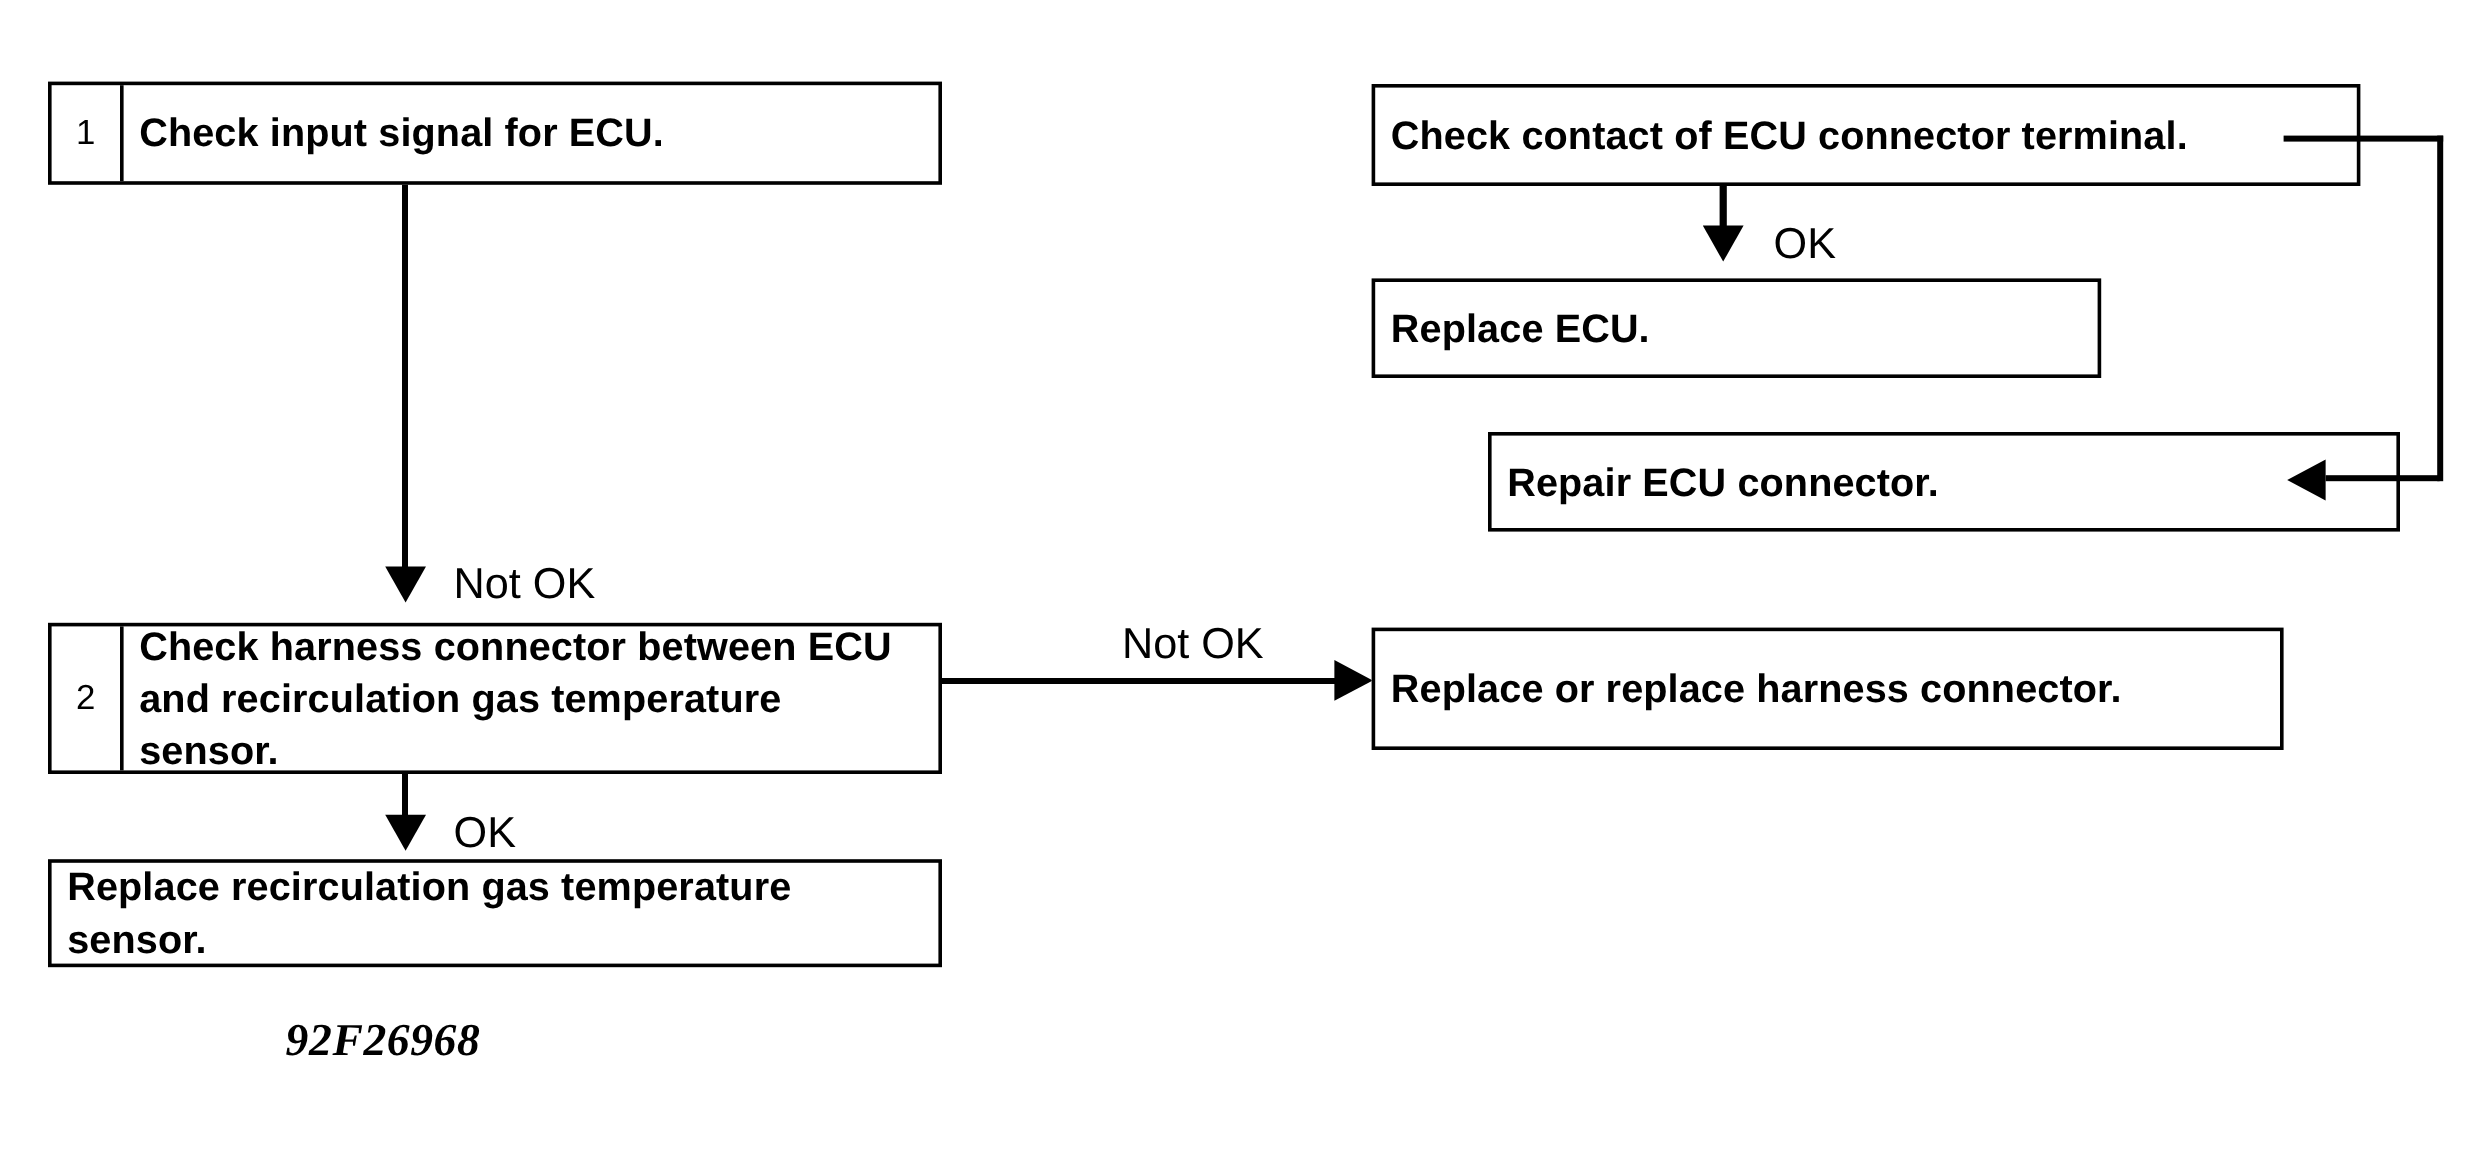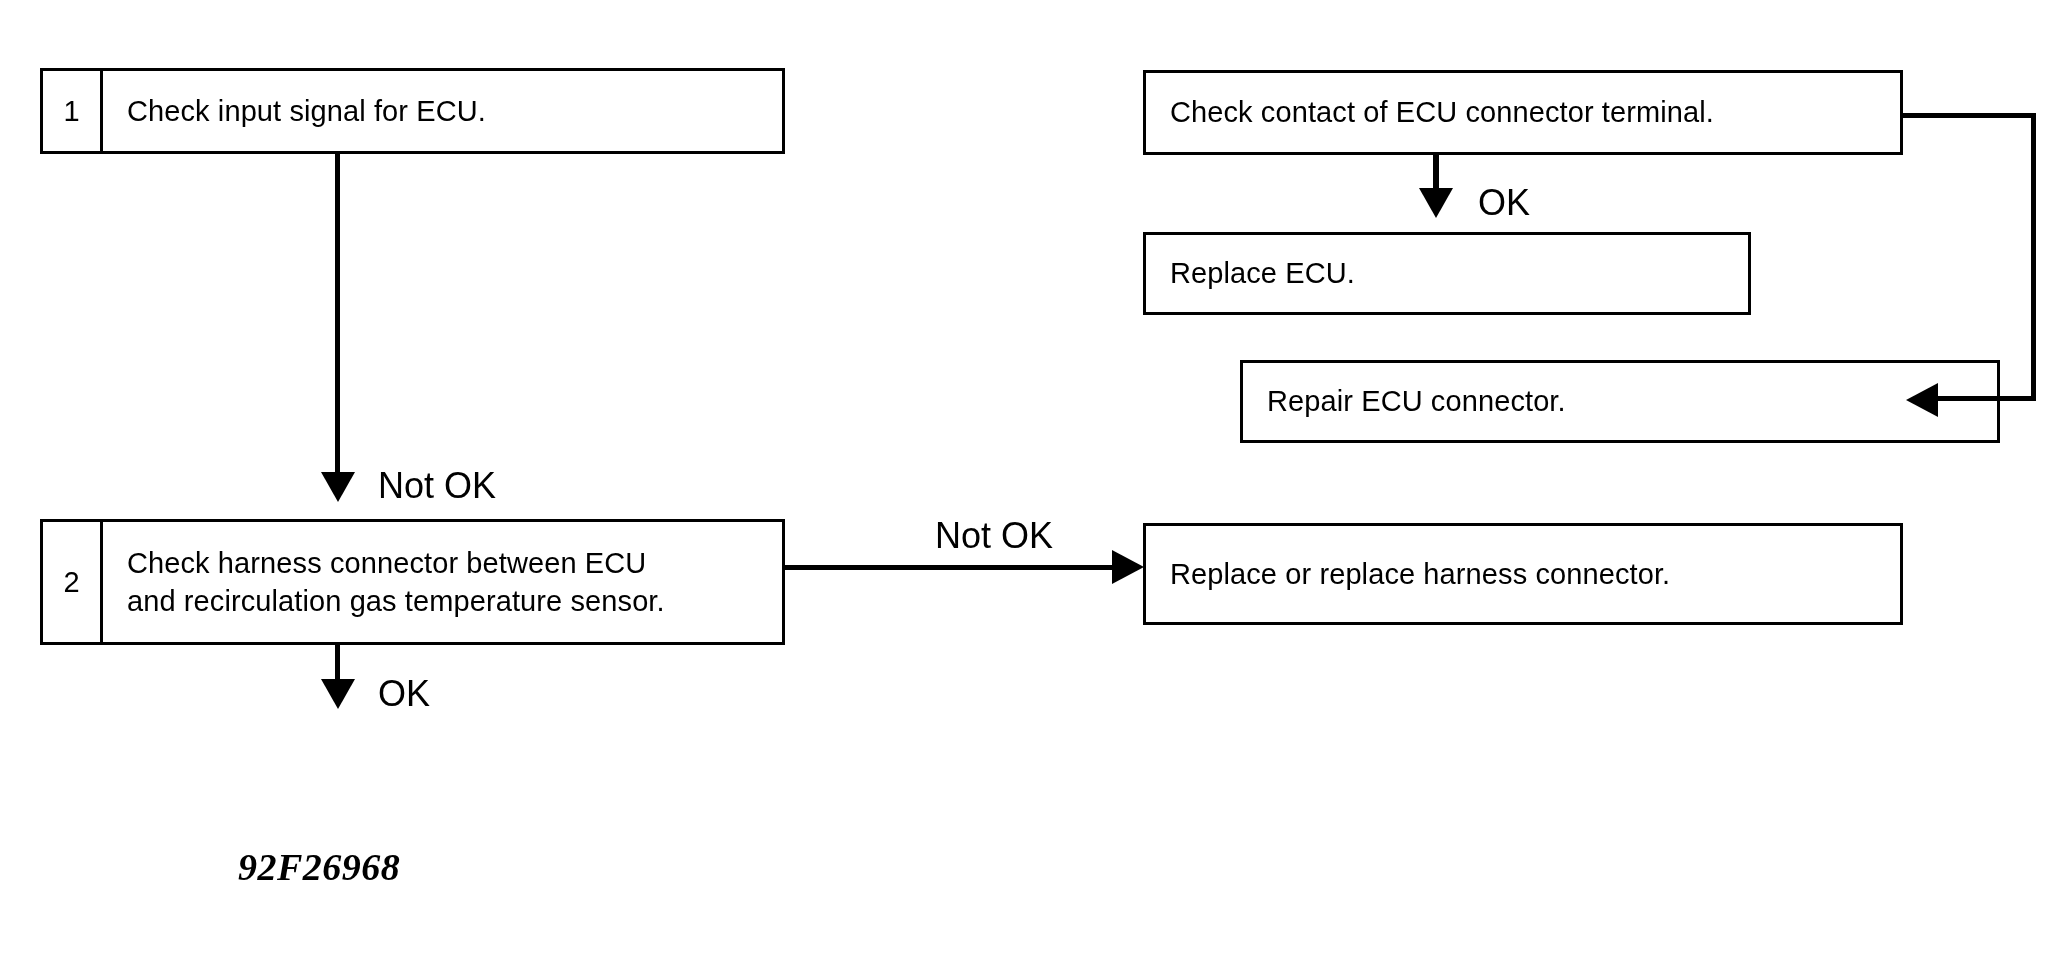--- a/index.html
+++ b/index.html
@@ -29,25 +29,26 @@
     height: 100%;
     border-right: 3px solid #000;
     display: flex;
     align-items: center;
     justify-content: center;
     font-size: 29px;
     flex: 0 0 auto;
   }
   .node .body {
     flex: 1 1 auto;
-    padding: 0 24px;
-    font-size: 29px;
+    padding: 0 13px;
+    font-size: 33px;
     line-height: 1.32;
     white-space: pre-line;
     letter-spacing: 0.1px;
+    font-weight: bold;
   }
   .edge-label {
     position: absolute;
     font-size: 36px;
     white-space: nowrap;
   }
   .vline {
     position: absolute;
     background: #000;
     width: 5px;
@@ -107,28 +108,31 @@
   <div class="node" style="left:40px; top:519px; width:745px; height:126px;">
     <div class="numcell" style="width:60px;">2</div>
     <div class="body">Check harness connector between ECU
 and recirculation gas temperature sensor.</div>
   </div>
 
   <div class="vline" style="left:335px; top:645px; height:42px;"></div>
   <div class="arrow-down" style="left:321px; top:679px;"></div>
   <div class="edge-label" style="left:378px; top:673px;">OK</div>
 
+  <div class="node" style="left:40px; top:716px; width:745px; height:90px;">
+    <div class="body">Replace recirculation gas temperature sensor.</div>
+  </div>
 
   <div class="caption" style="left:238px; top:845px;">92F26968</div>
 
   <div class="hline" style="left:785px; top:565px; width:330px;"></div>
   <div class="arrow-right" style="left:1112px; top:550px;"></div>
   <div class="edge-label" style="left:935px; top:515px;">Not OK</div>
 
-  <div class="node" style="left:1143px; top:70px; width:760px; height:85px;">
+  <div class="node" style="left:1143px; top:70px; width:824px; height:85px;">
     <div class="body">Check contact of ECU connector terminal.</div>
   </div>
 
   <div class="vline" style="left:1433px; top:155px; width:6px; height:40px;"></div>
   <div class="arrow-down" style="left:1419px; top:188px;"></div>
   <div class="edge-label" style="left:1478px; top:182px;">OK</div>
 
   <div class="node" style="left:1143px; top:232px; width:608px; height:83px;">
     <div class="body">Replace ECU.</div>
   </div>

